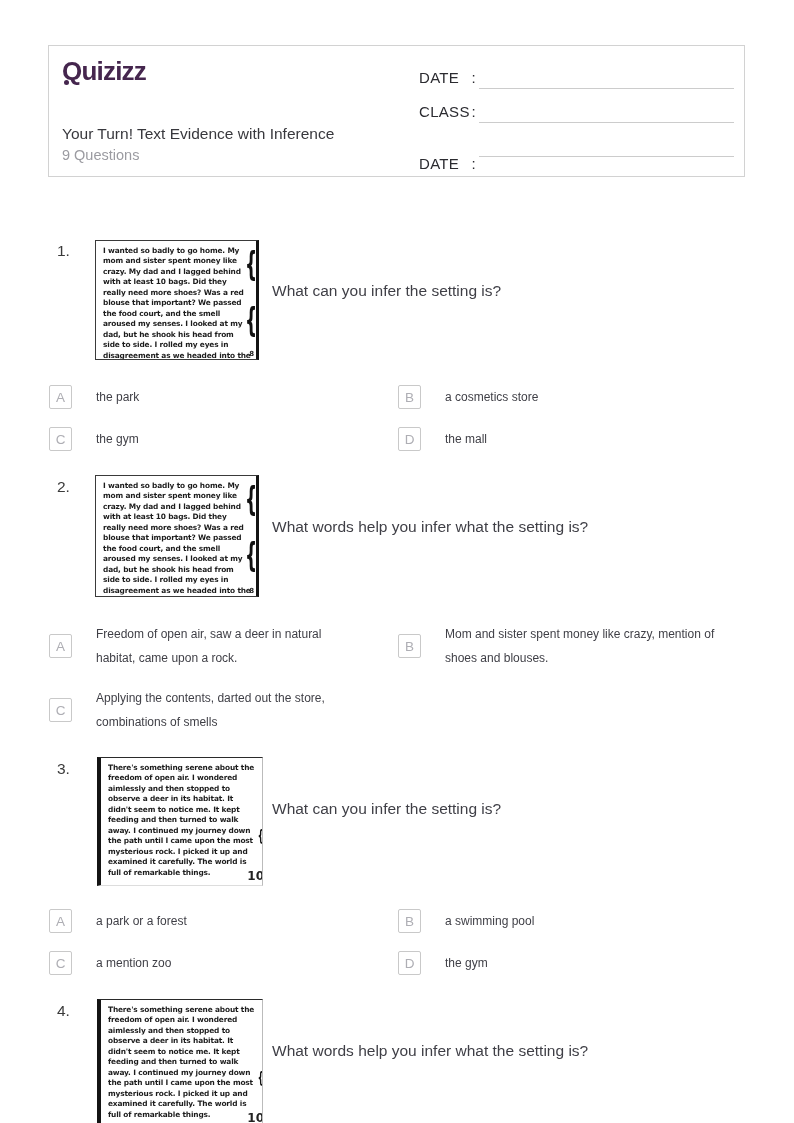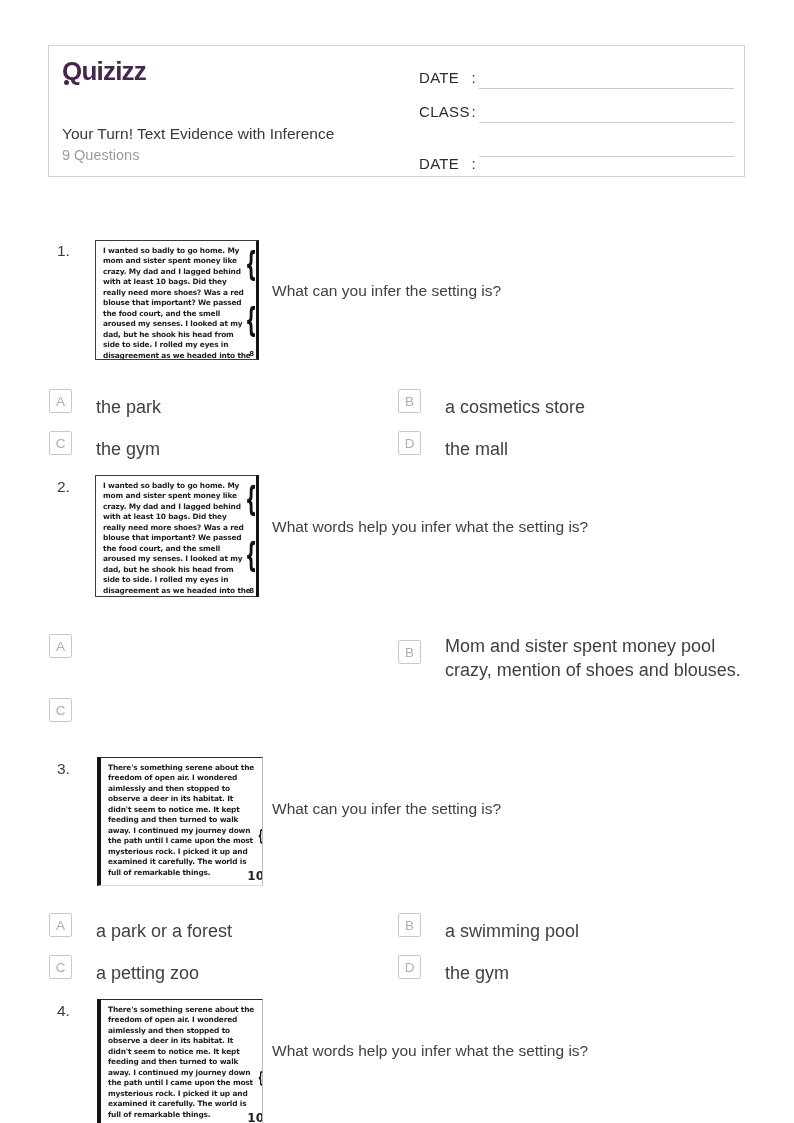--- a/index.html
+++ b/index.html
@@ -32,21 +32,21 @@
   .brace-bottom{right:-7px;top:62px;font-size:34px;}
   .brace-small{right:-4px;top:55%;font-size:16px;}
   .marker{position:absolute;right:2px;bottom:1px;font-family:"DejaVu Sans",sans-serif;font-weight:700;
           font-size:7px;color:#222;}
   .marker-b{right:-2px;bottom:2px;font-size:12px;}
 
   
   .opt{position:absolute;display:flex;align-items:center;min-height:28px;}
   .opt .letter{width:21px;height:22px;flex:none;margin-right:24px;border:1px solid #c9c9c9;border-radius:2px;
                background:#fff;color:#aeaeb4;font-size:13.5px;display:flex;align-items:center;justify-content:center;}
-  .opt .otext{font-size:18px;line-height:24px;color:#3f3f46;margin-top:12px;}
+  .opt .otext{font-size:12px;line-height:24px;color:#3f3f46;}
   .opt.two-line{min-height:48px;}
 </style>
 </head>
 <body>
 
 <div class="page">
 
   <div class="abs header-card">
     <div class="abs logo">
       <span class="q-dot"></span>
@@ -104,48 +104,50 @@
   <div class="abs pbox pbox-a" style="left:95px;top:475px;width:160px;height:120px;">
     <div class="ptext">I wanted so badly to go home. My mom and sister spent money like crazy. My dad and I lagged behind with at least 10 bags. Did they really need more shoes? Was a red blouse that important? We passed the food court, and the smell aroused my senses. I looked at my dad, but he shook his head from side to side. I rolled my eyes in disagreement as we headed into the next store.</div>
     <span class="brace brace-top">{</span>
     <span class="brace brace-bottom">{</span>
     <span class="marker">8</span>
   </div>
   <div class="abs prompt" style="top:478px;">What words help you infer what the setting is?</div>
 
   <div class="opt two-line" style="left:49px;top:622px;width:312px;">
     <div class="letter">A</div>
+    <div class="otext">Freedom of open air, saw a deer in natural habitat, came upon a rock.</div>
   </div>
   <div class="opt two-line" style="left:398px;top:622px;width:348px;">
     <div class="letter">B</div>
-    <div class="otext">Mom and sister spent money pool crazy, mention of shoes and blouses.</div>
+    <div class="otext">Mom and sister spent money like crazy, mention of shoes and blouses.</div>
   </div>
   <div class="opt two-line" style="left:49px;top:686px;width:320px;">
     <div class="letter">C</div>
+    <div class="otext">Applying the contents, darted out the store, combinations of smells</div>
   </div>
 
   <div class="abs qnum" style="top:760px;">3.</div>
   <div class="abs pbox pbox-b" style="left:97px;top:757px;width:161px;height:127px;">
     <div class="ptext">There's something serene about the freedom of open air. I wondered aimlessly and then stopped to observe a deer in its habitat. It didn't seem to notice me. It kept feeding and then turned to walk away. I continued my journey down the path until I came upon the most mysterious rock. I picked it up and examined it carefully. The world is full of remarkable things.</div>
     <span class="brace brace-small">{</span>
     <span class="marker marker-b">10</span>
   </div>
   <div class="abs prompt" style="top:760px;">What can you infer the setting is?</div>
 
   <div class="opt" style="left:49px;top:907px;width:340px;">
     <div class="letter">A</div>
     <div class="otext">a park or a forest</div>
   </div>
   <div class="opt" style="left:398px;top:907px;width:348px;">
     <div class="letter">B</div>
     <div class="otext">a swimming pool</div>
   </div>
   <div class="opt" style="left:49px;top:949px;width:340px;">
     <div class="letter">C</div>
-    <div class="otext">a petting zoo</div>
+    <div class="otext">a mention zoo</div>
   </div>
   <div class="opt" style="left:398px;top:949px;width:348px;">
     <div class="letter">D</div>
     <div class="otext">the gym</div>
   </div>
 
   <div class="abs qnum" style="top:1002px;">4.</div>
   <div class="abs pbox pbox-b" style="left:97px;top:999px;width:161px;height:127px;">
     <div class="ptext">There's something serene about the freedom of open air. I wondered aimlessly and then stopped to observe a deer in its habitat. It didn't seem to notice me. It kept feeding and then turned to walk away. I continued my journey down the path until I came upon the most mysterious rock. I picked it up and examined it carefully. The world is full of remarkable things.</div>
     <span class="brace brace-small">{</span>

